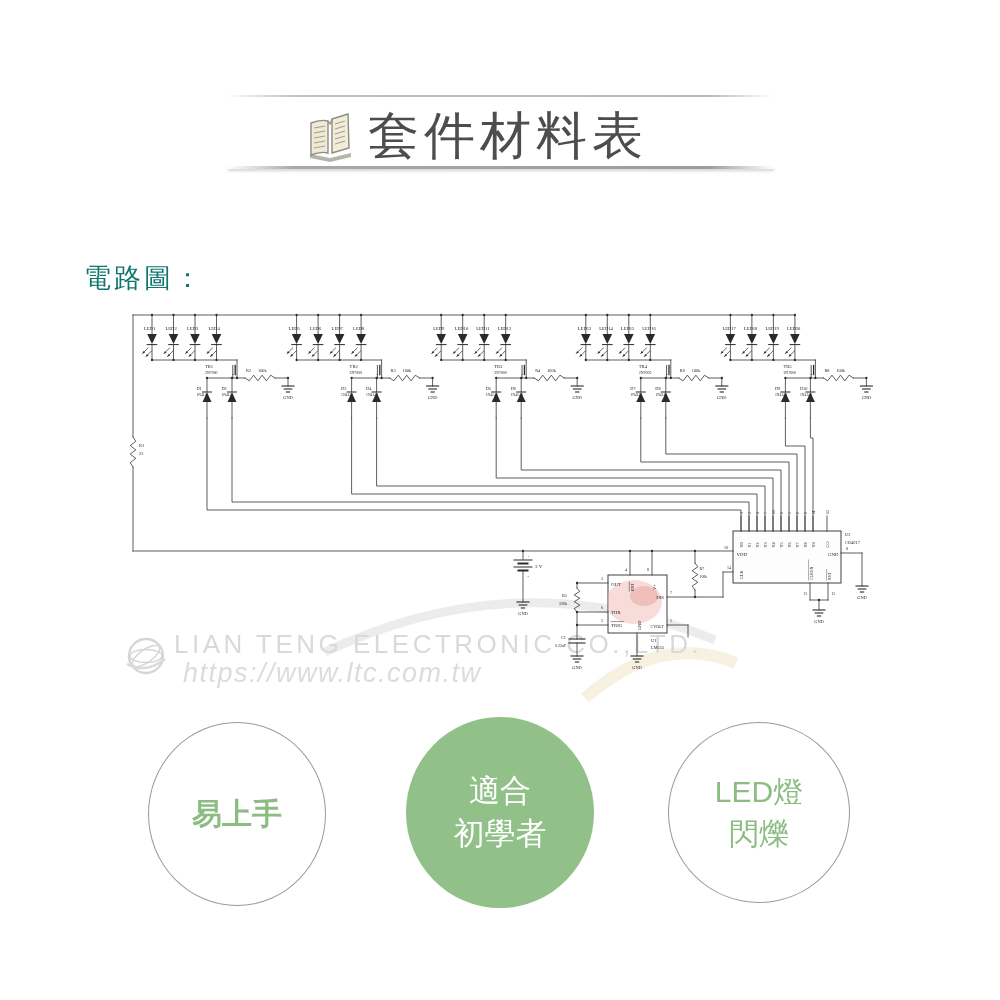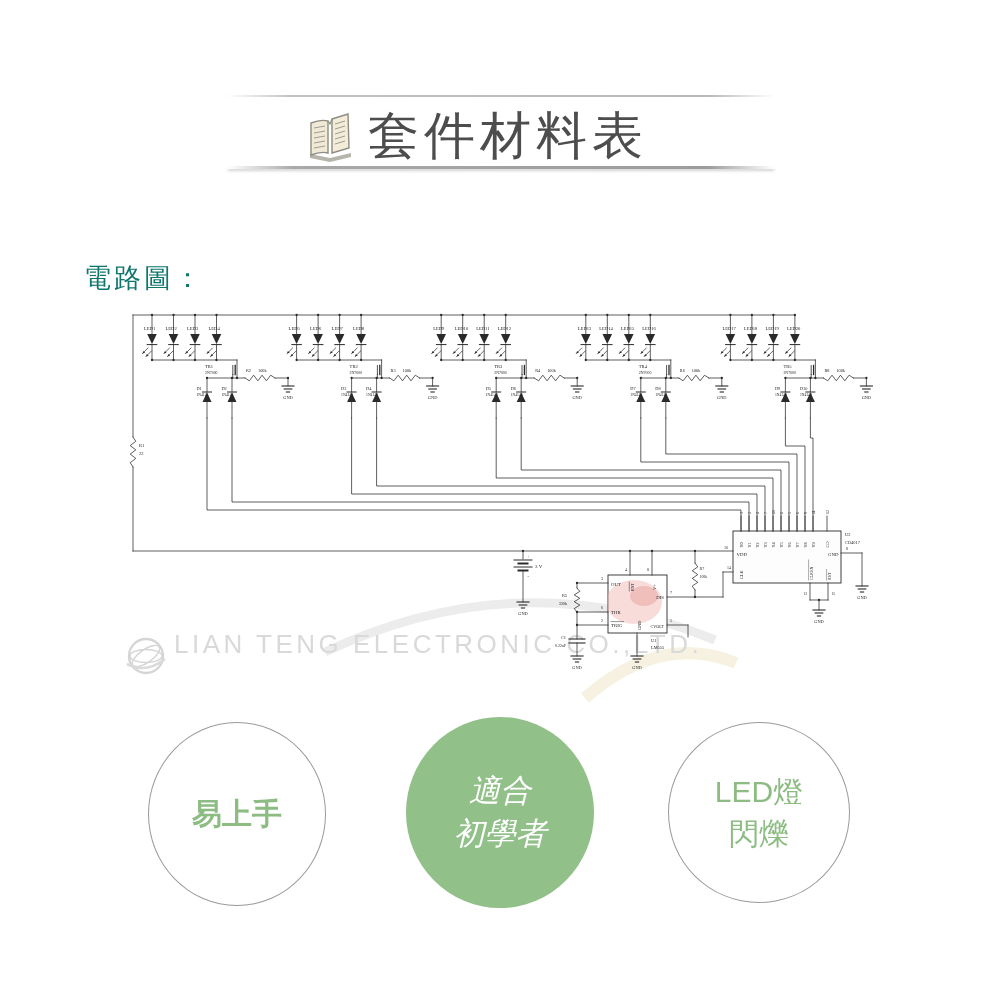--- a/index.html
+++ b/index.html
@@ -21,21 +21,21 @@
   #wm-url{left:183px;top:658px;font-size:27px;font-style:italic;letter-spacing:1.5px;color:#dcdcdc;}
   #wm-swoosh,#wm-logo{position:absolute;}
   #wm-swoosh{left:0;top:0;}
   #wm-logo{left:124px;top:634px;}
   #schematic{position:absolute;left:0;top:0;}
   .feature{position:absolute;border-radius:50%;display:flex;align-items:center;justify-content:center;
     text-align:center;line-height:1.38;}
   .feature.outline{border:1px solid #9a9a9a;color:#8cbc82;}
   .feature.filled{background:#91c089;color:#ffffff;}
   #feature-1{left:148px;top:722px;width:176px;height:182px;font-size:30px;font-weight:bold;}
-  #feature-2{left:406px;top:717px;width:188px;height:191px;font-size:31px;font-style:italic;}
+  #feature-2{left:406px;top:717px;width:188px;height:191px;font-size:31px;}
   #feature-3{left:668px;top:722px;width:180px;height:179px;font-size:30px;}
 </style>
 </head>
 <body>
 
 <div id="canvas">
 
   <div id="line-top" class="hairline"></div>
   <div id="book-icon">
     <svg width="52" height="56" viewBox="0 0 52 56">
@@ -67,20 +67,21 @@
       <path d="M325 652 Q520 560 715 640" fill="none" stroke="#ececec" stroke-width="9"></path>
       <path d="M585 698 Q660 632 736 663" fill="none" stroke="#f4eeda" stroke-width="12" opacity="0.85"></path>
     </svg>
     <svg id="wm-logo" width="44" height="44" viewBox="0 0 44 44">
       <circle cx="22" cy="22" r="17" fill="none" stroke="#d5d5d5" stroke-width="2.4"></circle>
       <ellipse cx="22" cy="22" rx="16" ry="6.5" fill="none" stroke="#d5d5d5" stroke-width="1.4"></ellipse>
       <ellipse cx="22" cy="22" rx="16" ry="6.5" fill="none" stroke="#d5d5d5" stroke-width="1.4" transform="rotate(-35 22 22)"></ellipse>
       <path d="M3 30 Q22 40 41 25" fill="none" stroke="#dadada" stroke-width="2.6"></path>
     </svg>
     <div id="wm-company" class="wm-text">LIAN TENG ELECTRONIC CO.,LTD.</div>
+    <div id="wm-url" class="wm-text">https://www.ltc.com.tw</div>
   </div>
 
   <svg id="schematic" width="1000" height="1000" viewBox="0 0 1000 1000">
       <defs>
         <clipPath id="clip555">
           <rect x="608" y="575" width="59" height="58"></rect>
         </clipPath>
       </defs>
       <rect x="608" y="575" width="59" height="58" fill="#ffffff" stroke="#2a2a2a" stroke-width="0.9"></rect>
       <g clip-path="url(#clip555)">

